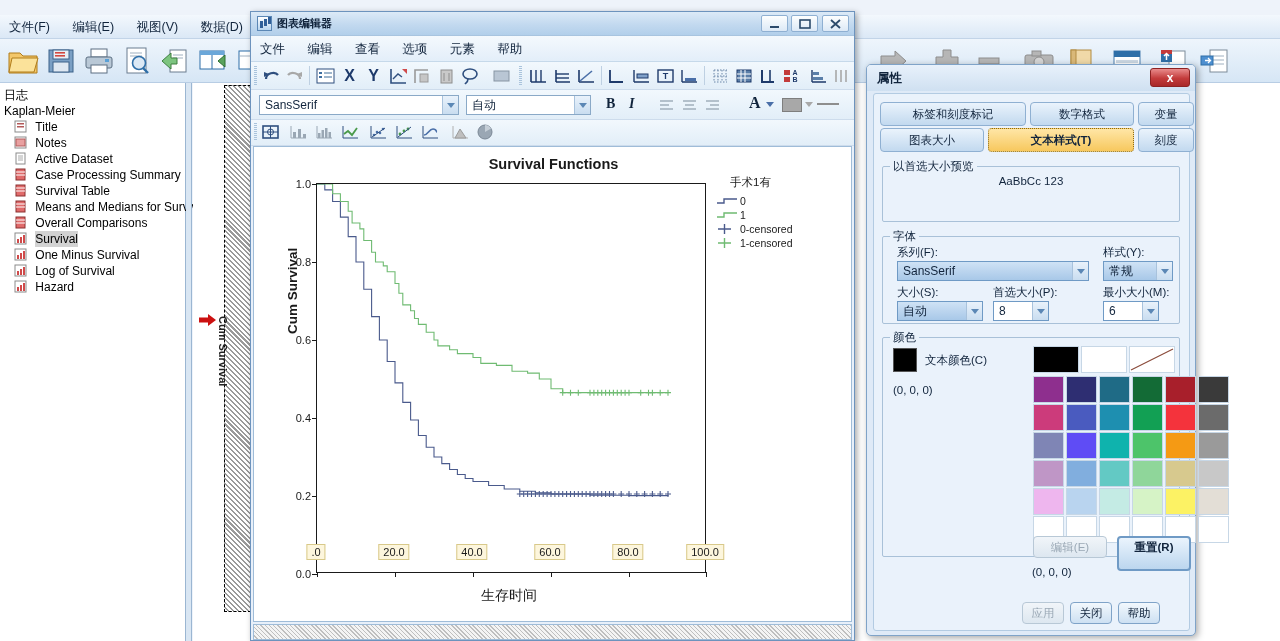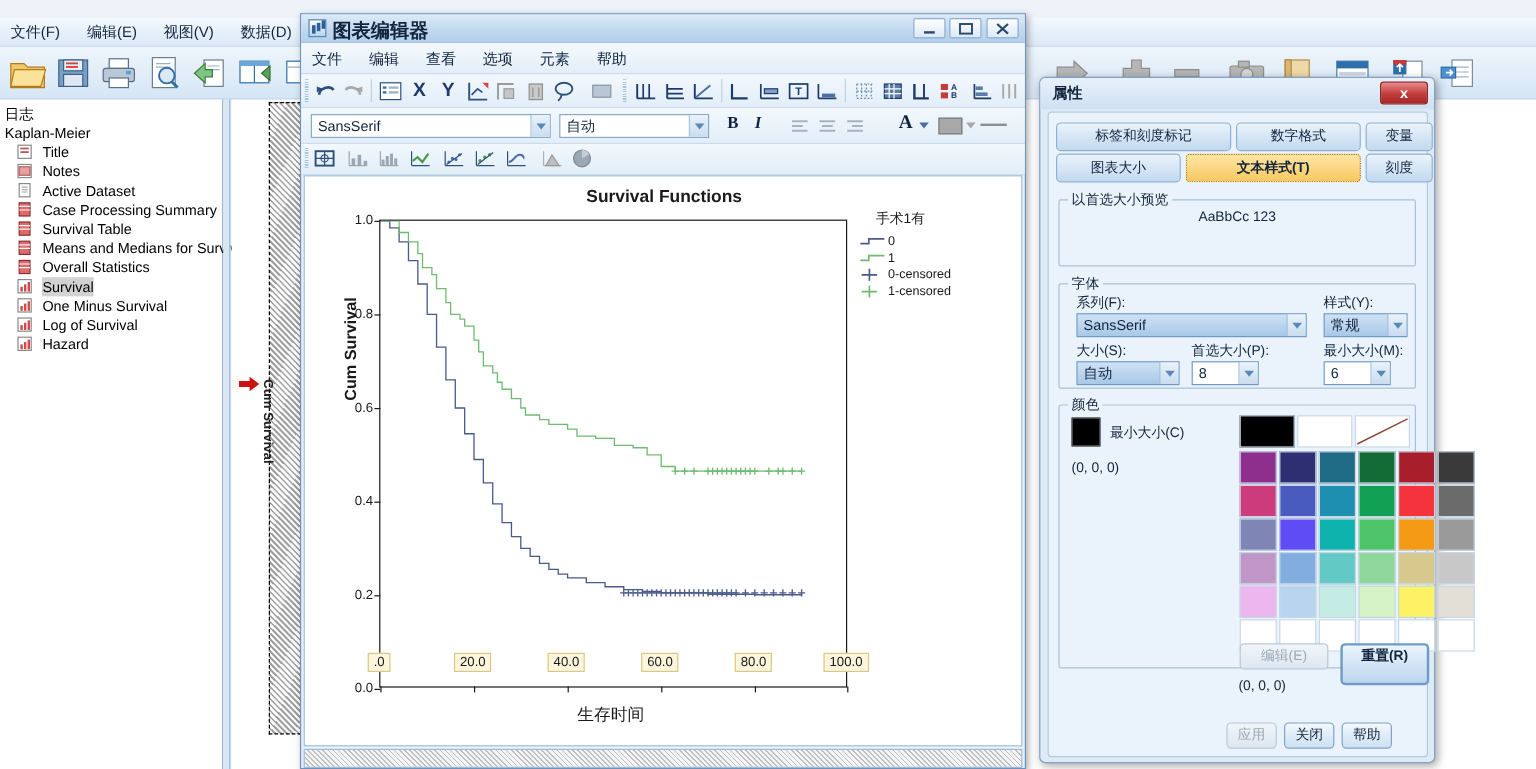--- a/index.html
+++ b/index.html
@@ -71,21 +71,21 @@
   }
   .ce-title {
     position:absolute; left:0; top:0; width:603px; height:24px;
     background: linear-gradient(to bottom,#dceaf7,#c2d9ef 55%,#b2cfea);
     border-bottom:1px solid #a8c4df;
   }
   .ce-title .ce-ico { position:absolute; left:6px; top:4px; width:15px; height:15px;
        background:linear-gradient(#ffffff,#b6d4ef); border:1px solid #5b87b5; }
   .ce-title .ce-ico::after{ content:""; position:absolute; left:2px; bottom:2px;
        width:3px; height:7px; background:#2f5f99; box-shadow:4px -2px 0 #2f5f99, 8px -4px 0 #2f5f99;}
-  .ce-title .ce-caption { position:absolute; left:26px; top:4px; font-size:16px;
+  .ce-title .ce-caption { position:absolute; left:26px; top:4px; font-size:11px;
        color:#11243c; font-weight:bold; }
   .wbtn { position:absolute; top:3px; width:27px; height:17px;
           background:linear-gradient(#fdfefe,#dce9f6); border:1px solid #8fb0d2;
           border-radius:2px; }
   .ce-menubar { position:absolute; left:0; top:24px; width:603px; height:26px;
         background:linear-gradient(#f4f9fd,#e3eef9); border-bottom:1px solid #c6d9ea; }
   .ce-menubar .mi { display:inline-block; font-size:12.5px; color:#11243c;
         padding:5px 9px; }
   .ce-tb1 { position:absolute; left:0; top:50px; width:603px; height:28px;
         background:linear-gradient(#f2f8fd,#e2eef8); border-bottom:1px solid #cddcec; }
@@ -379,21 +379,21 @@
         <span class="olabel">Means and Medians for Survival</span>
       </div>
       <div class="out-row" style="padding-left:14px">
         <span class="oi">
           <svg width="13" height="13">
               <rect x="2" y="1" width="9" height="11" fill="#e06a6a" stroke="#8b3030"></rect>
               <line x1="2" y1="4" x2="11" y2="4" stroke="#fff"></line>
               <line x1="2" y1="7" x2="11" y2="7" stroke="#fff"></line>
             </svg>
         </span>
-        <span class="olabel">Overall Statistics</span>
+        <span class="olabel">Overall Comparisons</span>
       </div>
       <div class="out-row sel" style="padding-left:14px">
         <span class="oi">
           <svg width="13" height="13">
               <rect x="1" y="1" width="11" height="11" fill="#fff" stroke="#8b8b8b"></rect>
               <rect x="3" y="7" width="2" height="4" fill="#d04a4a"></rect>
               <rect x="6" y="5" width="2" height="6" fill="#d04a4a"></rect>
               <rect x="9" y="3" width="2" height="8" fill="#d04a4a"></rect>
             </svg>
         </span>
@@ -943,21 +943,21 @@
         <div class="combo" style="left:220px;top:64px;width:56px;background:#fff;border:1px solid #6f9ac5">
           <span>6</span>
           <span class="arw"></span>
         </div>
       </div>
 
       <div class="group" style="left:8px;top:243px;width:298px;height:220px">
         <span class="glabel">颜色</span>
 
         <div class="swatch" style="left:10px;top:10px;background:#000"></div>
-        <span class="flabel" style="left:42px;top:15px">最小大小(C)</span>
+        <span class="flabel" style="left:42px;top:15px">文本颜色(C)</span>
         <span class="flabel" style="left:10px;top:46px">(0, 0, 0)</span>
 
         <div style="position:absolute;left:150px;top:8px">
 
           <div class="pcell" style="left:0;top:0;width:46px;background:#000000"></div>
           <div class="pcell" style="left:48px;top:0;width:46px;background:#ffffff"></div>
           <div class="pcell" style="left:96px;top:0;width:46px;background:#ffffff">
             <svg width="44" height="25">
                 <line x1="1" y1="23" x2="43" y2="2" stroke="#8a4a3a" stroke-width="1.2"></line>
               </svg>

